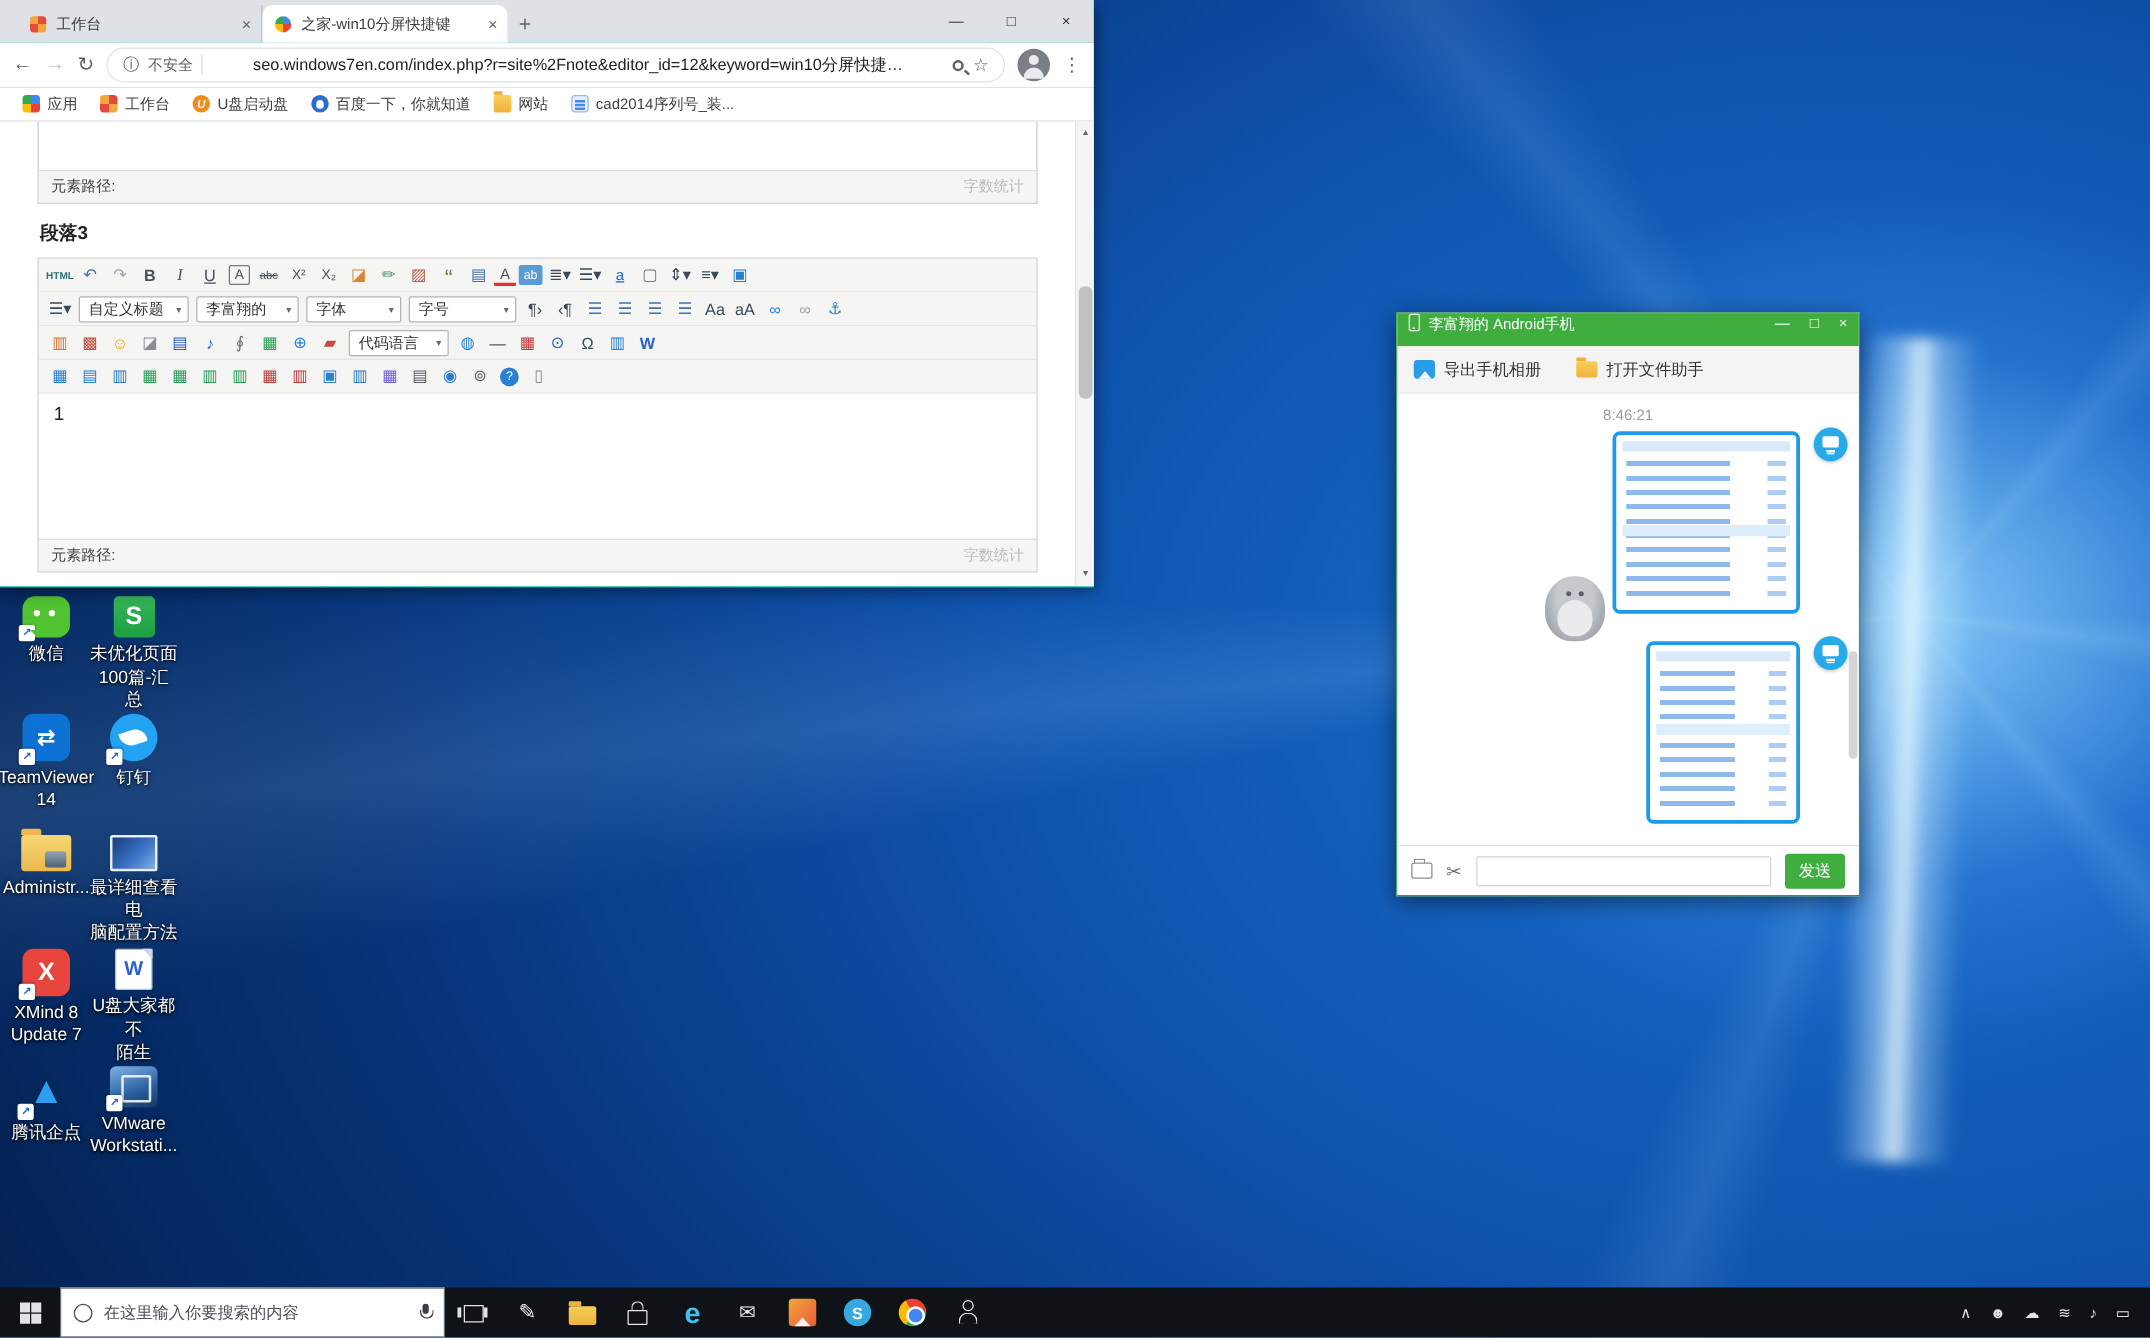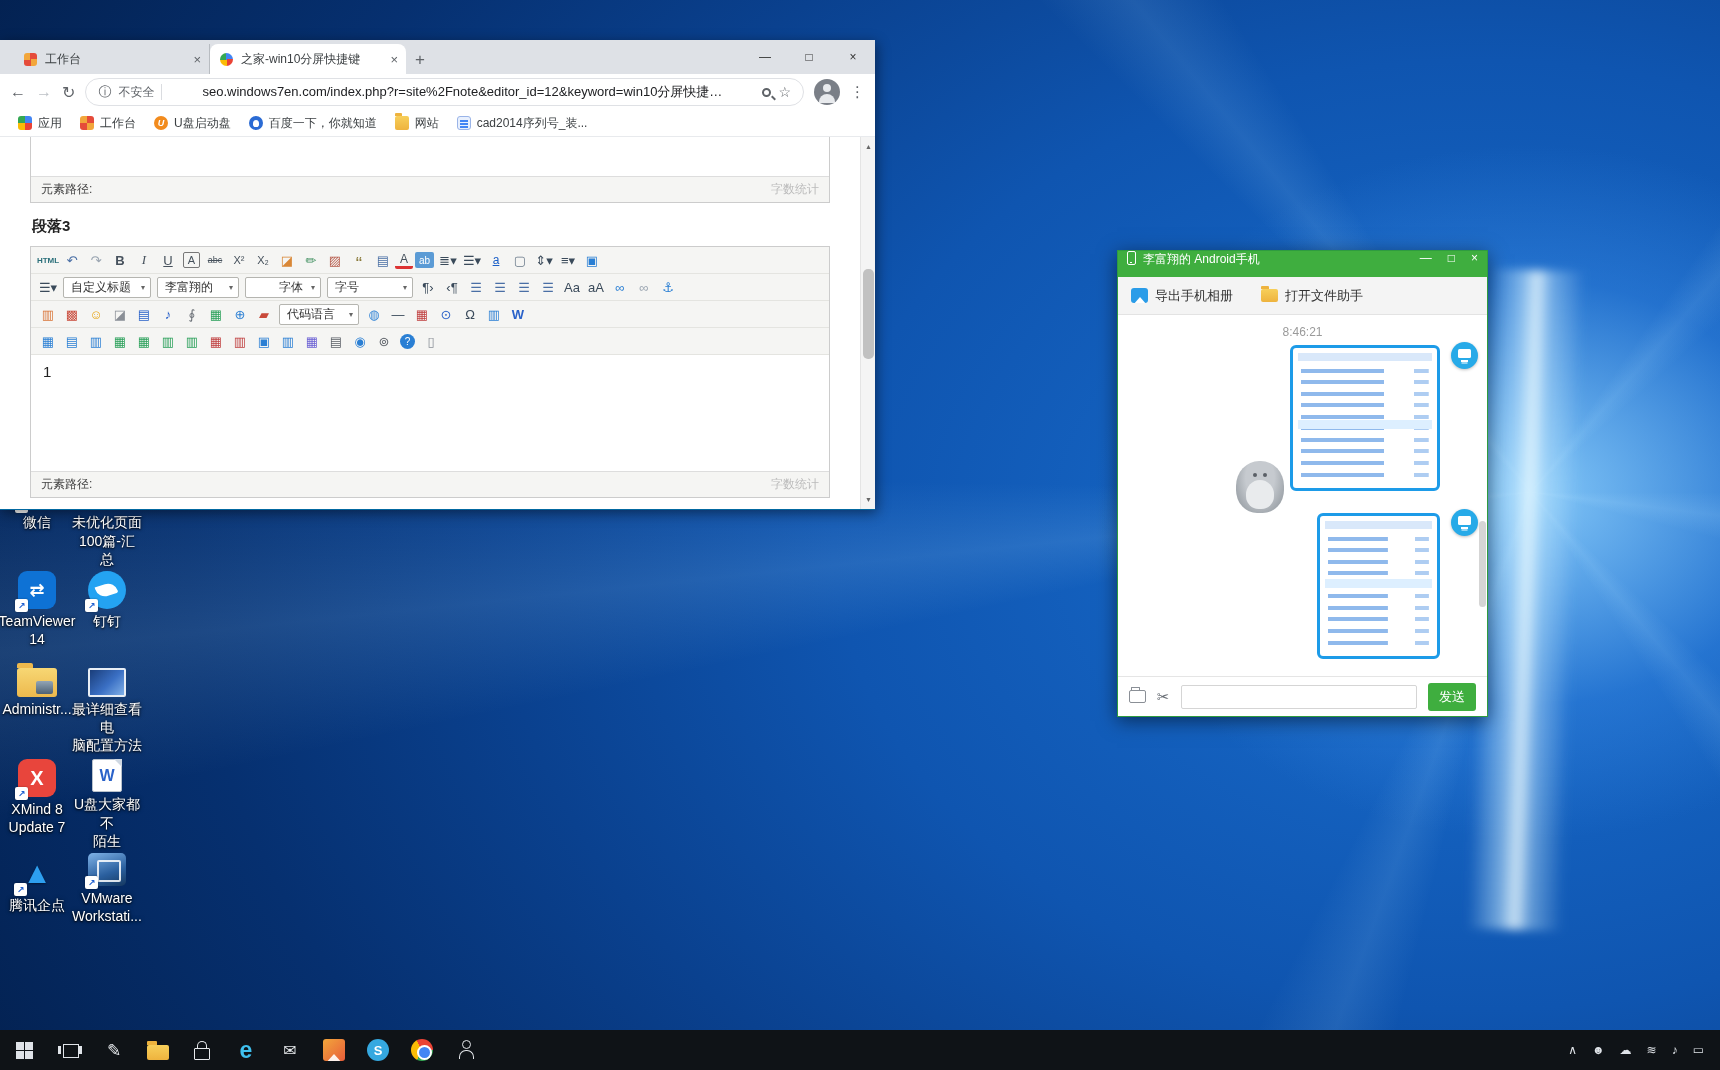--- a/index.html
+++ b/index.html
@@ -56,22 +56,22 @@
   .ic-dingtalk { width:38px; height:38px; background:#24a3f2; border-radius:50%; position:relative; }
   .ic-dingtalk::before { content:""; position:absolute; left:8px; top:13px; width:21px; height:12px; background:#fff; border-radius:0 12px 2px 12px; transform:rotate(-18deg); }
   .ic-image { width:38px; height:29px; margin-top:6px; background:linear-gradient(135deg,#1a3e7a,#3a6fc4 55%,#7fb0e8); border:2px solid #e8eef5; border-radius:2px; }
   .ic-doc { width:30px; height:38px; background:#fff; border:1px solid #b9c2cc; border-radius:2px; position:relative; }
   .ic-doc .dglyph { color:#2a62c9; font-size:16px; }
   .ic-doc::before { content:""; position:absolute; top:-1px; right:-1px; width:0; height:0; border-left:8px solid transparent; border-top:8px solid #cfd8e2; }
   .ic-vmware { width:38px; height:33px; background:linear-gradient(160deg,#7fb3e8,#2a5f9e 60%,#16385f); border-radius:5px; position:relative; }
   .ic-vmware::before { content:""; position:absolute; left:9px; top:7px; width:20px; height:18px; border:2px solid rgba(255,255,255,.85); border-radius:2px; }
 
   
-  .browser { position:absolute; left:0; top:0; width:875px; height:470px; background:#0369a1; z-index:3;
-    box-shadow:2px 3px 12px rgba(0,0,0,.45);margin-top:40px; }
+  .browser { position:absolute; left:0; top:0; width:875px; height:470px; background:#14b8a6; z-index:3;
+    box-shadow:2px 3px 12px rgba(0,0,0,.45); }
   .tabstrip { height:34px; background:#dee1e6; position:relative; display:flex; align-items:flex-end; padding-left:14px; }
   .tab { height:30px; width:196px; display:flex; align-items:center; gap:8px; padding:0 8px 0 10px; font-size:12px; color:#3c4043; }
   .tab.inactive { border-right:1px solid #b8bcc1; }
   .tab.active { background:#fff; border-radius:8px 8px 0 0; }
   .tabtitle { flex:1; white-space:nowrap; overflow:hidden; }
   .tabclose { color:#5f6368; font-size:13px; }
   .fav { width:13px; height:13px; border-radius:3px; flex:0 0 auto; }
   .fav-grid { background:conic-gradient(#e54b3a 0 25%, #f2a63b 25% 50%, #e54b3a 50% 75%, #f2a63b 75%); }
   .fav-multi { border-radius:50%; background:conic-gradient(#4285f4 0 25%, #ea4335 25% 50%, #fbbc05 50% 75%, #34a853 75%); }
   .newtab { width:28px; height:28px; display:flex; align-items:center; justify-content:center; font-size:17px; color:#5f6368; }
@@ -134,21 +134,21 @@
   .ksup, .ksub { font-size:11px; }
   .kred { border-bottom:3px solid #d33; height:17px; line-height:1; font-size:12px; width:18px; }
   .khl { background:#5b9bd5; color:#fff; font-size:10px; width:19px; height:16px; margin:0 2px; }
   .klink { color:#1a5fc8; text-decoration:underline; font-size:12px; }
   .kquote { font-size:19px; line-height:0.5; padding-top:8px; }
   .kword { font-weight:bold; color:#2a62c9; }
   .khelp { background:#2a7fd4; color:#fff !important; border-radius:50%; width:15px; height:15px; font-size:10px; margin:0 4px; }
   .esel { height:21px; border:1px solid #b5b5b0; background:#fff; border-radius:2px; display:inline-flex; align-items:center;
     justify-content:space-between; padding:0 5px 0 7px; font-size:12px; color:#333; margin:0 3px; flex:0 0 auto; }
   .esel .caret { font-size:8px; color:#666; margin-left:8px; }
-  .w1 { width:88px; } .w2 { width:82px; } .w3 { width:76px;justify-content:flex-end; } .w4 { width:86px; } .w5 { width:80px; }
+  .w1 { width:88px; } .w2 { width:82px; } .w3 { width:76px; } .w4 { width:86px; } .w5 { width:80px; }
   .econtent { height:116px; background:#fff; padding:8px 12px; font-size:15px; color:#222; }
 
   
   .phone { position:absolute; left:1117px; top:250px; width:371px; height:467px; background:#fff; z-index:4;
     border:1px solid #2f9c3f; box-shadow:0 4px 18px rgba(0,0,0,.5); display:flex; flex-direction:column; }
   .ptitle { height:26px; background:#3fae3f; display:flex; align-items:flex-start; padding:0 9px; gap:7px; color:#fff; font-size:12px; flex:0 0 auto; }
   .phoneico { width:9px; height:14px; border:1.5px solid #fff; border-radius:2px; position:relative; }
   .phoneico::after { content:""; position:absolute; left:2px; bottom:1px; width:2px; height:1.5px; background:#fff; }
   .pbtns { margin-left:auto; display:flex; gap:16px; }
   .pbtns span { font-size:12px; cursor:default; }
@@ -541,20 +541,25 @@
 
   <div class="taskbar">
     <div class="startbtn">
       <div class="winlogo">
           <i></i>
           <i></i>
           <i></i>
           <i></i>
         </div>
     </div>
+    <div class="searchbox">
+      <span class="scircle"></span>
+      <span class="stext">在这里输入你要搜索的内容</span>
+      <span class="smic"></span>
+    </div>
     <div class="taskview"></div>
     <div class="tbapps">
 
         <div class="tapp">
           <i class="tico tb-pen">✎</i>
         </div>
 
         <div class="tapp">
           <i class="tico tb-folder"></i>
         </div>

